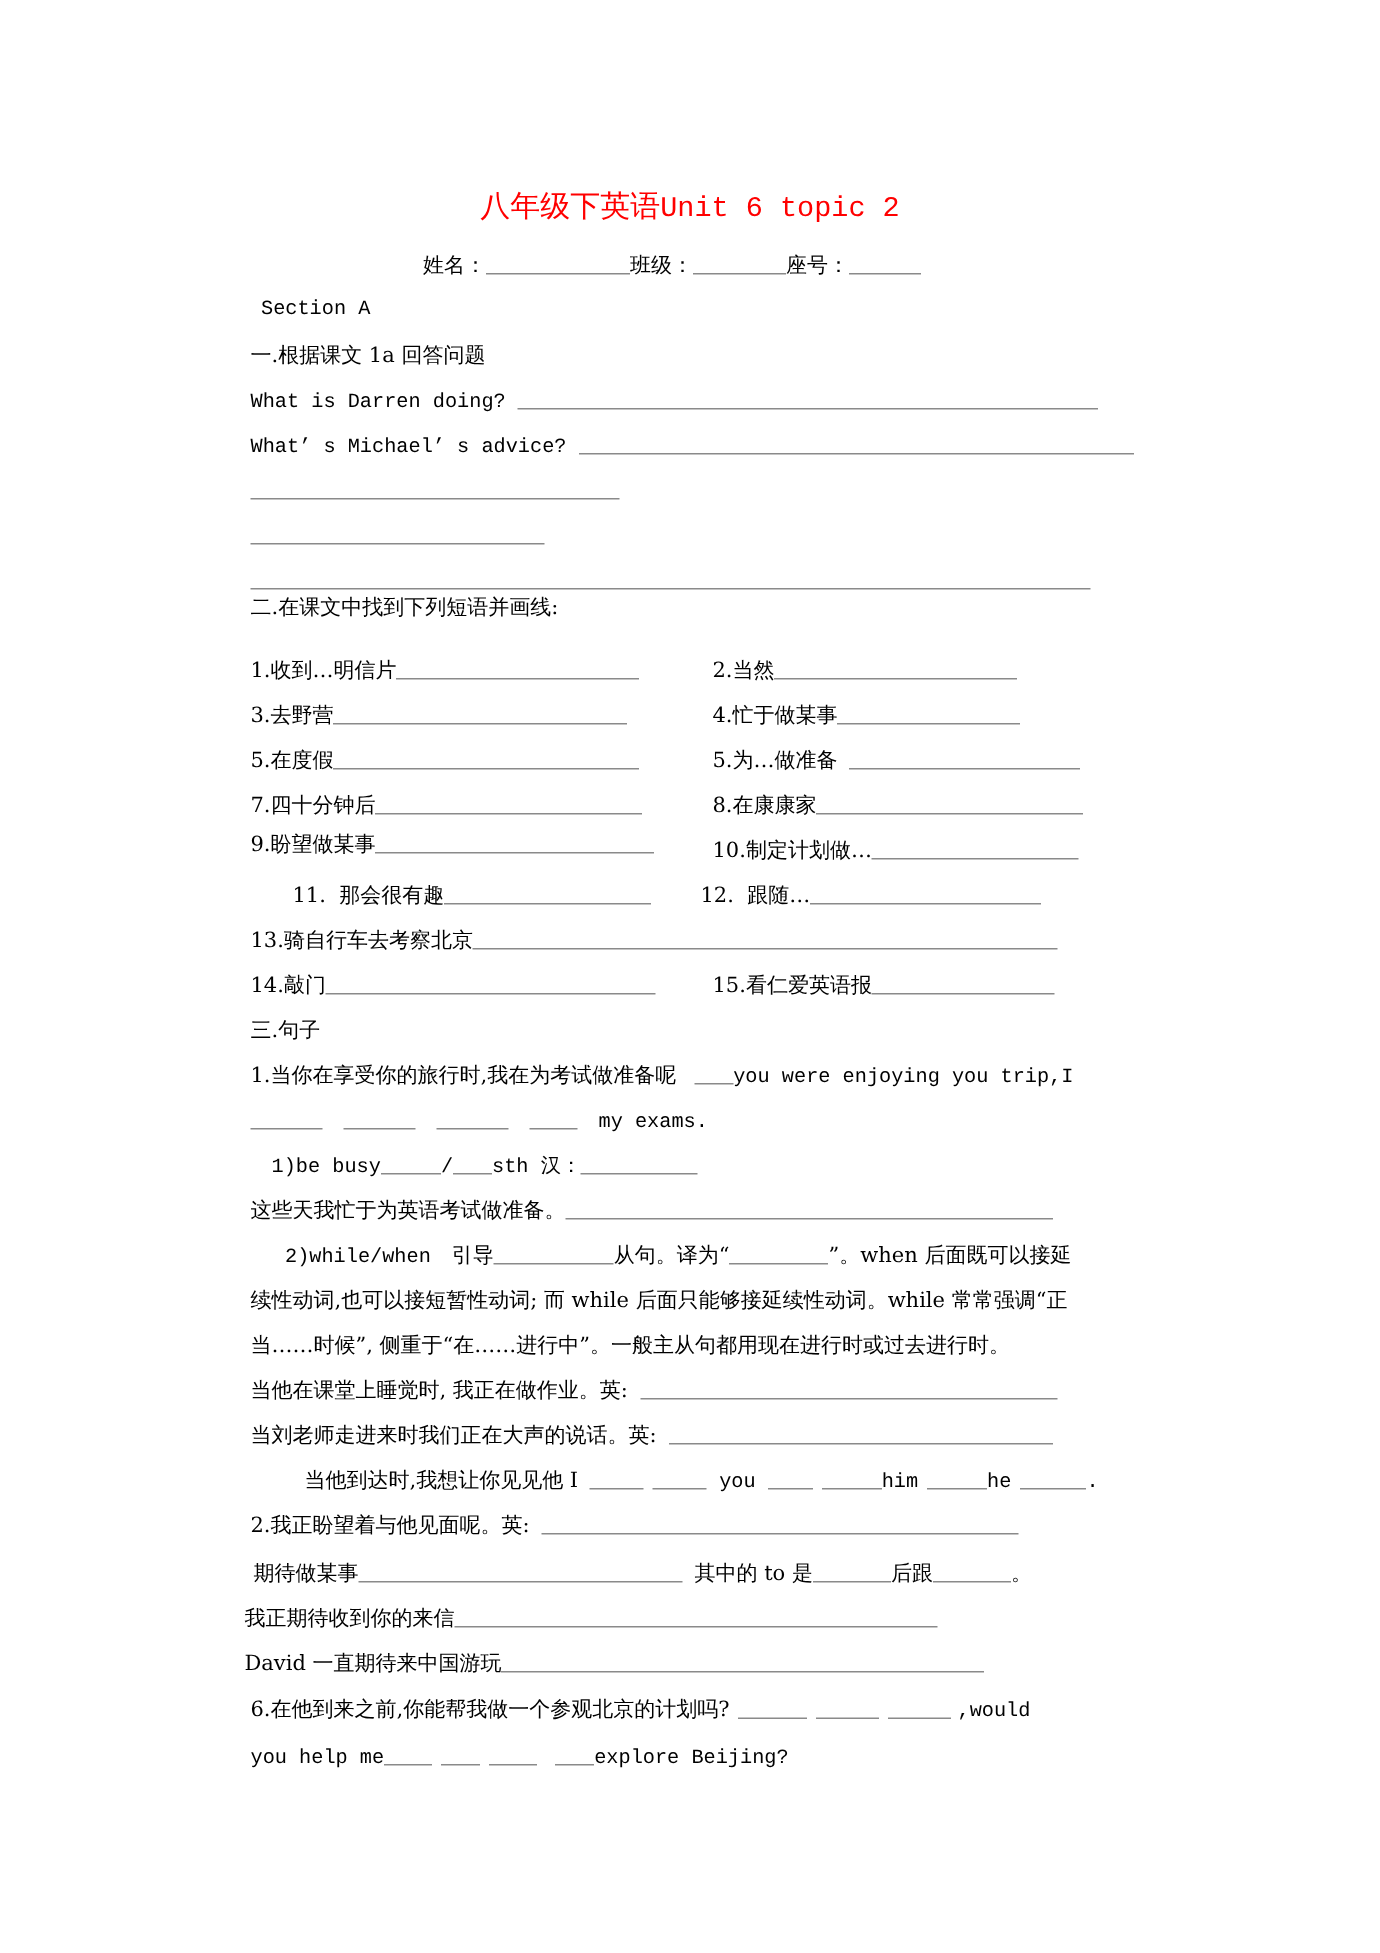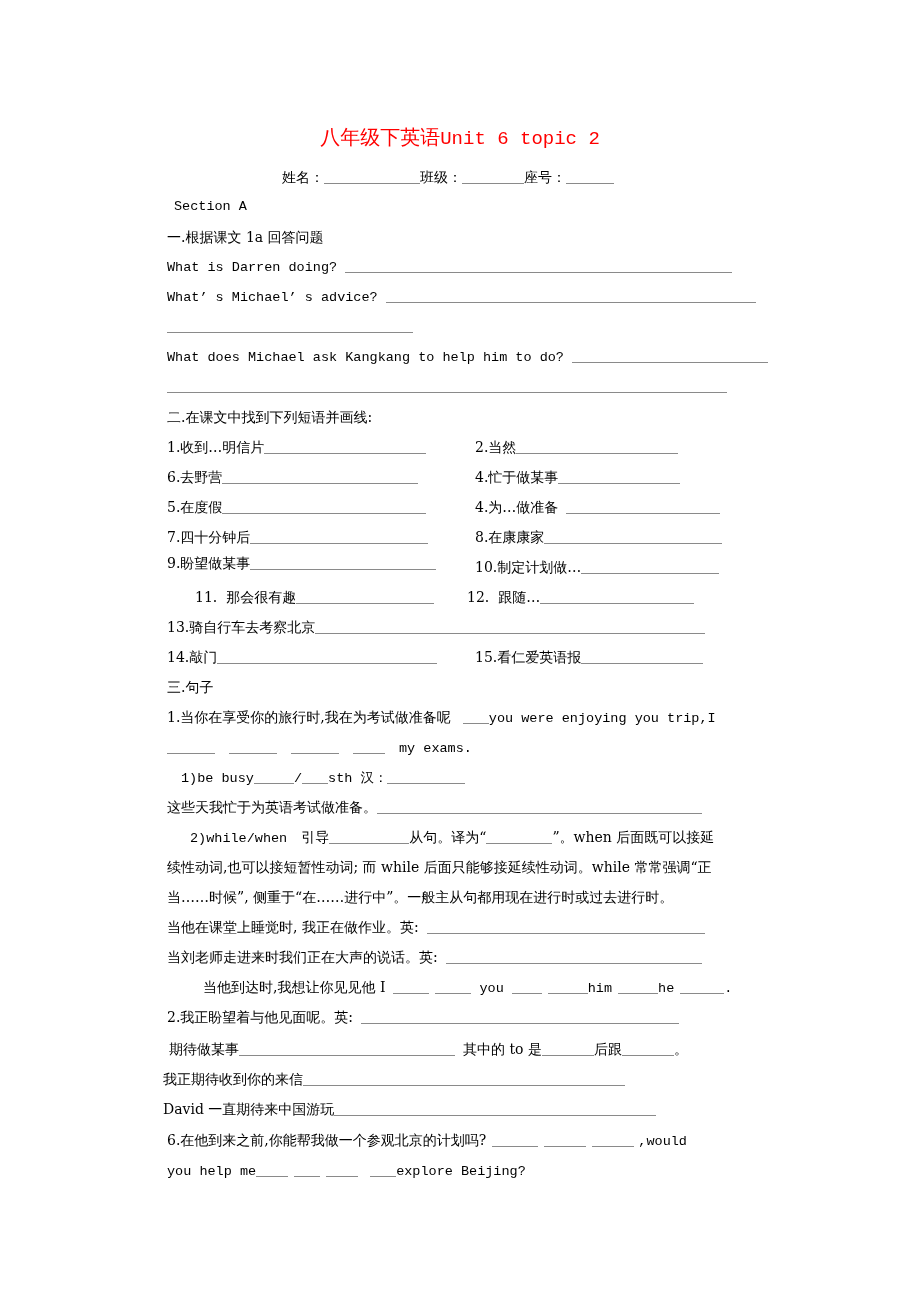--- a/index.html
+++ b/index.html
@@ -45,34 +45,34 @@
 <div class="line mono" style="top:258px;left:167px;">
   <span>What is Darren doing?</span> <span class="blank" style="width:387px"></span>
 </div>
 <div class="line mono" style="top:288px;left:167px;">
   <span>What’ s Michael’ s advice?</span> <span class="blank" style="width:370px"></span>
 </div>
 <div class="line mono" style="top:318px;left:167px;">
    <span class="blank" style="width:246px"></span>
 </div>
 <div class="line mono" style="top:348px;left:167px;">
-  <span>What does Michael ask Kangkang to help him to do?</span> <span class="blank" style="width:196px"></span>
+   <span class="blank" style="width:196px"></span>
 </div>
 <div class="hr" style="top:392px;left:167px;width:560px;"></div>
 
-<div class="line" style="top:408px;left:167px;">二.在课文中找到下列短语并画线:</div>
+<div class="line" style="top:396px;left:167px;">二.在课文中找到下列短语并画线:</div>
 
 <div class="line" style="top:438px;left:167px;"><span>1.收到…明信片</span><span class="blank" style="width:162px"></span></div>
 <div class="line" style="top:438px;left:475px;"><span>2.当然</span><span class="blank" style="width:162px"></span></div>
 
-<div class="line" style="top:468px;left:167px;"><span>6.去野营</span><span class="blank" style="width:196px"></span></div>
+<div class="line" style="top:468px;left:167px;"><span>3.去野营</span><span class="blank" style="width:196px"></span></div>
 <div class="line" style="top:468px;left:475px;"><span>4.忙于做某事</span><span class="blank" style="width:122px"></span></div>
 
 <div class="line" style="top:498px;left:167px;"><span>5.在度假</span><span class="blank" style="width:204px"></span></div>
-<div class="line" style="top:498px;left:475px;"><span>4.为…做准备</span><span class="gap" style="width:8px"></span><span class="blank" style="width:154px"></span></div>
+<div class="line" style="top:498px;left:475px;"><span>5.为…做准备</span><span class="gap" style="width:8px"></span><span class="blank" style="width:154px"></span></div>
 
 <div class="line" style="top:528px;left:167px;"><span>7.四十分钟后</span><span class="blank" style="width:178px"></span></div>
 <div class="line" style="top:528px;left:475px;"><span>8.在康康家</span><span class="blank" style="width:178px"></span></div>
 
 <div class="line" style="top:554px;left:167px;"><span>9.盼望做某事</span><span class="blank" style="width:186px"></span></div>
 <div class="line" style="top:558px;left:475px;"><span>10.制定计划做…</span><span class="blank" style="width:138px"></span></div>
 
 <div class="line" style="top:588px;left:167px;white-space:pre;margin-left:28px;"><span>11.  那会很有趣</span><span class="blank" style="width:138px"></span></div>
 <div class="line" style="top:588px;left:467px;white-space:pre;"><span>12.  跟随…</span><span class="blank" style="width:154px"></span></div>
 

